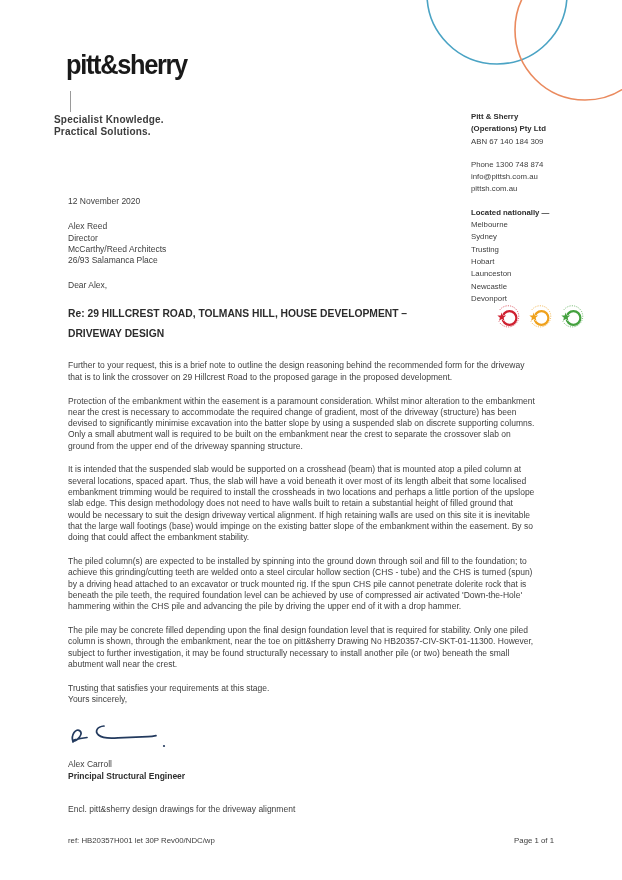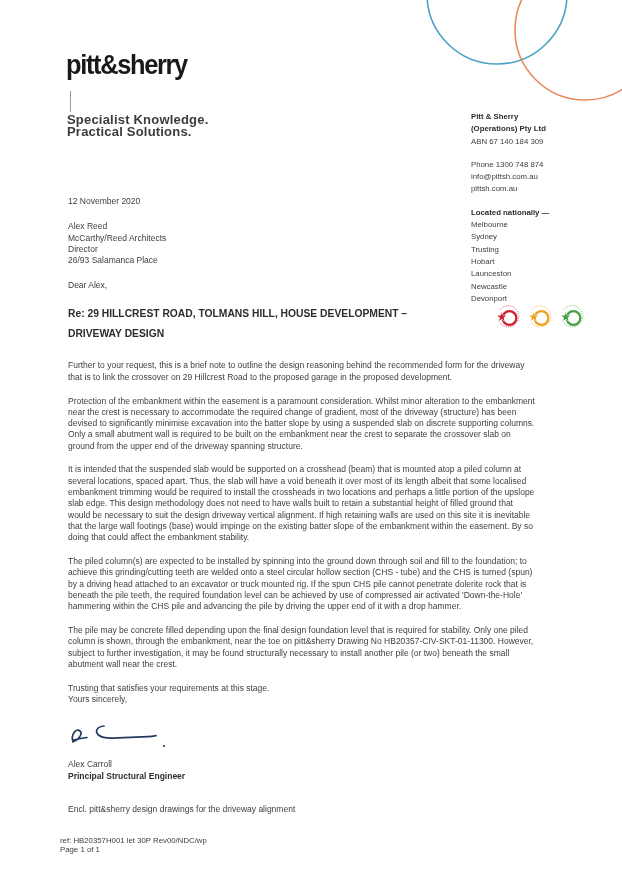--- a/index.html
+++ b/index.html
@@ -7,41 +7,41 @@
     position:relative;width:622px;height:880px;background:#ffffff;
     font-family:"Liberation Sans","DejaVu Sans",sans-serif;color:#3d3d3d;
     overflow:hidden;margin:0 auto;
   }
   .deco{position:absolute;top:0;left:0;}
   .logo{
     position:absolute;left:66px;top:50px;font-size:27px;font-weight:600;
     color:#191919;letter-spacing:-1.4px;transform:scaleX(.94);transform-origin:left top;
   }
   .logo-rule{position:absolute;left:70px;top:91px;width:1px;height:21px;background:#9a9a9a;}
-  .tagline{position:absolute;left:67px;top:114px;font-size:13px;font-weight:700;color:#3c3c3c;line-height:12px;letter-spacing:.2px;}
+  .tagline{position:absolute;left:54px;top:114px;font-size:10px;font-weight:700;color:#3c3c3c;line-height:12px;letter-spacing:.2px;}
   .info-col{position:absolute;left:471px;top:111px;width:118px;font-size:7.8px;line-height:12.3px;color:#3d3d3d;}
   .info-col .b{font-weight:700;color:#2d2d2d;}
   .info-gap{height:11px;}
   .badges{position:absolute;left:496px;top:305px;display:flex;gap:7px;}
   .content{position:absolute;left:68px;top:196px;width:468px;font-size:8.5px;line-height:11.3px;color:#3e3e3e;}
   .block{margin:0 0 14px 0;}
   .addr-line{line-height:11.2px;}
   .subject{
     font-size:10.3px;font-weight:700;color:#2c2c2c;line-height:20px;
     white-space:pre-line;margin:13px 0 16px 0;
   }
   .para{margin:0 0 12.5px 0;}
   .closing{margin:2px 0 0 0;}
   .sig-wrap{margin:6px 0 4px 0;height:44px;}
   .name-line{line-height:11.5px;}
   .title-line{font-weight:700;color:#2e2e2e;line-height:11.5px;}
   .encl{margin-top:22px;}
   .footer{
-    position:absolute;left:60px;right:68px;top:836px;
-    display:flex;justify-content:space-between;font-size:7.8px;color:#3d3d3d;flex-direction:column;
+    position:absolute;left:68px;right:68px;top:836px;
+    display:flex;justify-content:space-between;font-size:7.8px;color:#3d3d3d;
   }
 </style>
 </head>
 <body>
 
 <div class="page">
 
   <svg class="deco" width="622" height="132" viewBox="0 0 622 132" aria-hidden="true">
     <circle cx="497" cy="-6" r="70" fill="none" stroke="#4aa3c4" stroke-width="1.6"></circle>
     <circle cx="585" cy="30" r="70" fill="none" stroke="#ea8a5e" stroke-width="1.6"></circle>
@@ -89,22 +89,22 @@
       <circle cx="14" cy="13.5" r="7.2" fill="none" stroke="#44a13f" stroke-width="2.3"></circle>
       <polygon points="6,7.7 7.18,10.88 10.57,11.02 7.9,13.12 8.82,16.38 6,14.5 3.18,16.38 4.1,13.12 1.43,11.02 4.82,10.88" fill="#44a13f" stroke="#ffffff" stroke-width="1" paint-order="stroke"></polygon>
     </svg>
   </div>
 
   <div class="content">
     <div class="block">12 November 2020</div>
 
     <div class="block">
       <div class="addr-line">Alex Reed</div>
+      <div class="addr-line">Director</div>
       <div class="addr-line">McCarthy/Reed Architects</div>
-      <div class="addr-line">Director</div>
       <div class="addr-line">26/93 Salamanca Place</div>
     </div>
 
     <div>Dear Alex,</div>
 
     <div class="subject">Re: 29 HILLCREST ROAD, TOLMANS HILL, HOUSE DEVELOPMENT –
 DRIVEWAY DESIGN</div>
 
     <div class="para">Further to your request, this is a brief note to outline the design reasoning behind the recommended form for the driveway that is to link the crossover on 29 Hillcrest Road to the proposed garage in the proposed development.</div>
     <div class="para">Protection of the embankment within the easement is a paramount consideration. Whilst minor alteration to the embankment near the crest is necessary to accommodate the required change of gradient, most of the driveway (structure) has been devised to significantly minimise excavation into the batter slope by using a suspended slab on discrete supporting columns. Only a small abutment wall is required to be built on the embankment near the crest to separate the crossover slab on ground from the upper end of the driveway spanning structure.</div>

